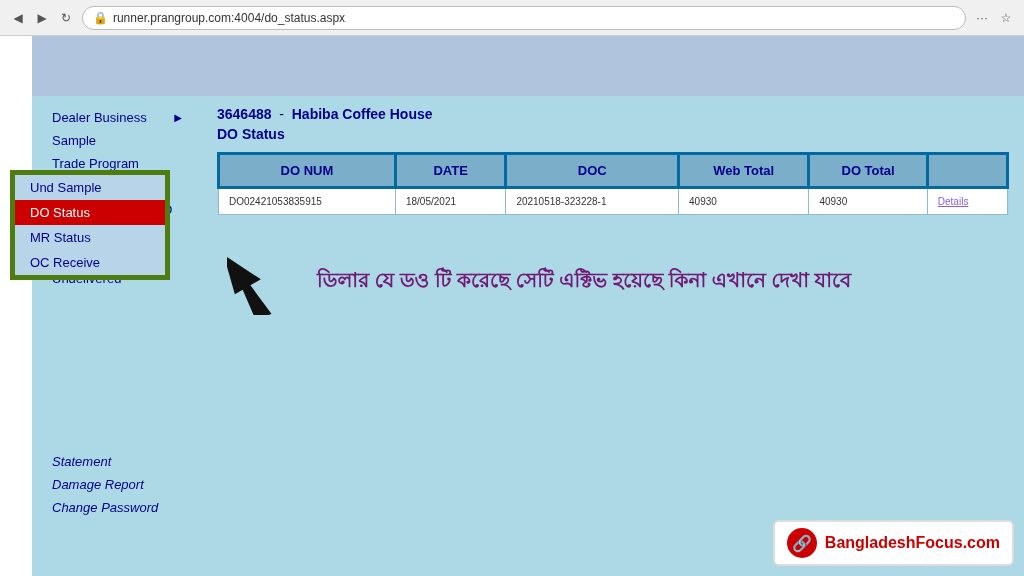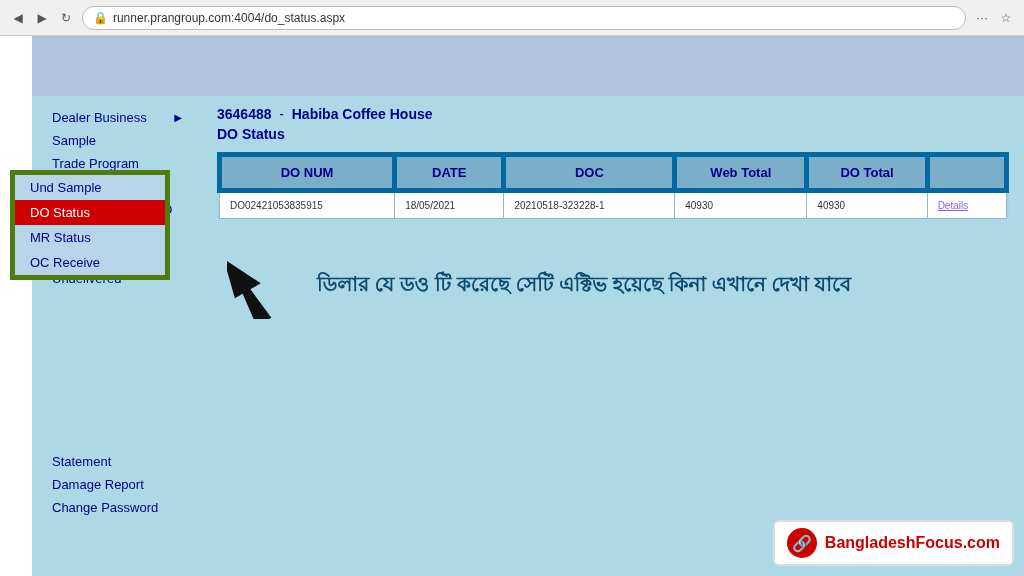--- a/index.html
+++ b/index.html
@@ -116,21 +116,21 @@
     .do-table {
       width: 100%;
       border-collapse: collapse;
       background: #b0d0e8;
     }
     .do-table th {
       background: #7baec8;
       color: #00008b;
       font-weight: bold;
       padding: 8px 10px;
-      border: 5px solid #0369a1;
+      border: 3px solid #0369a1;
       text-align: center;
       font-size: 13px;
     }
     .do-table td {
       background: #fff;
       padding: 7px 10px;
       border: 1px solid #90b8d0;
       color: #333;
       font-size: 10px;
     }
@@ -153,21 +153,21 @@
       left: 10px;
       top: 0;
     }
 
     .annotation-text {
       position: absolute;
       left: 100px;
       top: 40px;
       font-size: 20px;
       font-weight: bold;
-      color: #0c4a6e;
+      color: #701a75;
       font-family: 'SolaimanLipi', Arial, sans-serif;
     }
 
     
     .watermark {
       position: absolute;
       bottom: 10px;
       right: 10px;
       background: #fff;
       border: 2px solid #ddd;
@@ -268,21 +268,21 @@
           <span>DO Status</span>
         </div>
         <div class="popup-item">
           <span>MR Status</span>
         </div>
         <div class="popup-item">
           <span>OC Receive</span>
         </div>
       </div>
 
-      <div style="margin-top: 160px;">
+      <div style="margin-top: 160px; font-style: italic;">
         <div class="sidebar-item">
           <span>Statement</span>
         </div>
         <div class="sidebar-item">
           <span>Damage Report</span>
         </div>
         <div class="sidebar-item">
           <span>Change Password</span>
         </div>
       </div>

